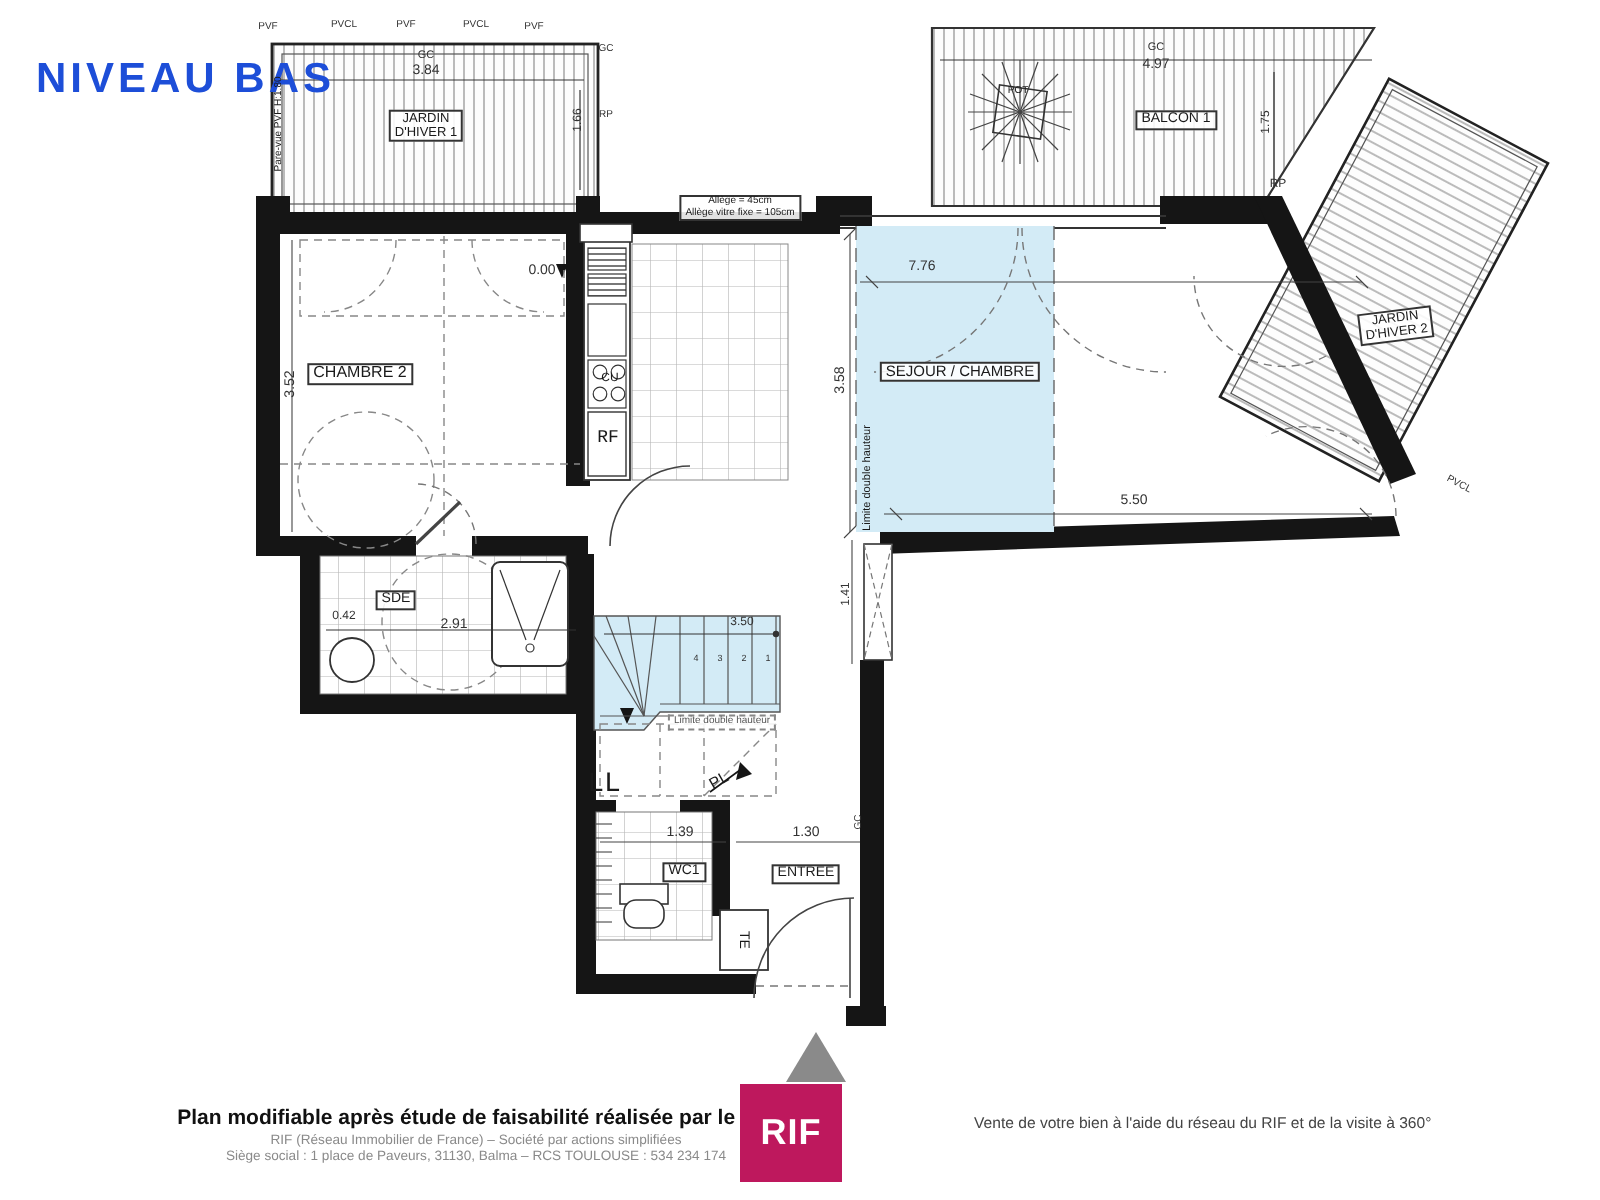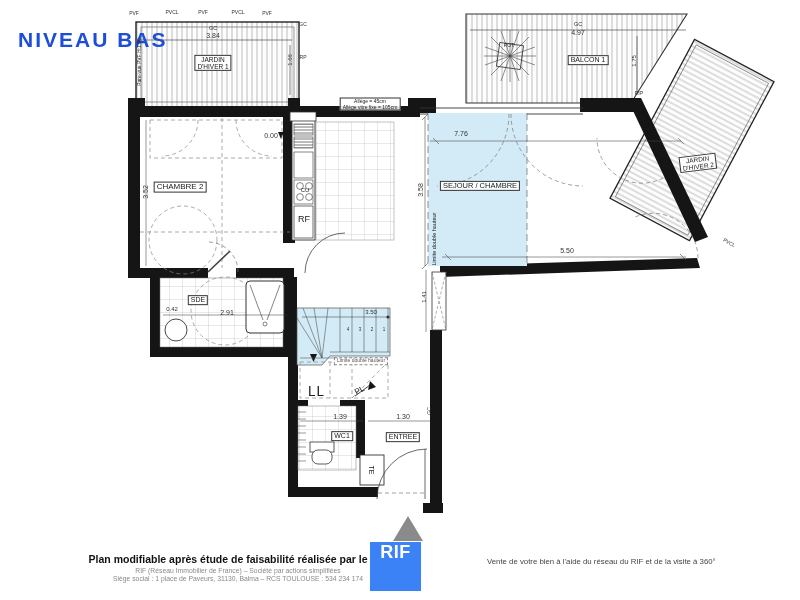--- a/index.html
+++ b/index.html
@@ -9,22 +9,22 @@
   #page-title{position:absolute;left:18px;top:28px;font-size:21px;font-weight:600;
               letter-spacing:2px;color:#1d4ed8;}
   .plan-label{position:absolute;white-space:pre-line;text-align:center;line-height:1.1;
               color:#1a1a1a;transform-origin:center center;}
   .boxed{border:1px solid #333;background:rgba(255,255,255,.88);padding:0 2px;}
   .dashedbox{border:1px dashed #888;background:rgba(255,255,255,.9);padding:0 2px;color:#555;}
   .dimtxt{color:#333;}
   #footer-left{position:absolute;left:58px;top:553px;width:360px;text-align:center;}
   #footer-left .bold{font-size:10.5px;font-weight:bold;color:#111;}
   #footer-left .sub{font-size:6.8px;color:#8a8a8a;line-height:1.25;margin-top:2px;}
-  #rif-logo{position:absolute;left:370px;top:542px;width:51px;height:49px;background:#3b82f6;
-            display:flex;justify-content:center;}
+  #rif-logo{position:absolute;left:370px;top:542px;width:51px;height:49px;background:#be185d;
+            display:flex;align-items:center;justify-content:center;}
   #rif-logo span{color:#fff;font-weight:bold;font-size:18px;letter-spacing:.5px;}
   #footer-right{position:absolute;left:487px;top:556px;width:300px;font-size:7.8px;
                 color:#444;line-height:1.45;}
 </style>
 </head>
 <body>
 
 <div id="stage">
 
   <svg id="plan-svg" width="800" height="600" viewBox="0 0 800 600">
@@ -249,23 +249,23 @@
       <div class="plan-label boxed" style="left: 213px; top: 63px; font-size: 6.5px; transform: translate(-50%, -50%) rotate(0deg);">JARDIN
 D'HIVER 1</div>
       <div class="plan-label boxed" style="left: 588px; top: 60px; font-size: 7px; transform: translate(-50%, -50%) rotate(0deg);">BALCON 1</div>
       <div class="plan-label boxed" style="left: 698px; top: 163px; font-size: 6.5px; transform: translate(-50%, -50%) rotate(-7deg);">JARDIN
 D'HIVER 2</div>
       <div class="plan-label boxed" style="left: 180px; top: 187px; font-size: 8px; transform: translate(-50%, -50%) rotate(0deg);">CHAMBRE 2</div>
       <div class="plan-label boxed" style="left: 480px; top: 186px; font-size: 7.5px; transform: translate(-50%, -50%) rotate(0deg);">SEJOUR / CHAMBRE</div>
       <div class="plan-label boxed" style="left: 198px; top: 300px; font-size: 7px; transform: translate(-50%, -50%) rotate(0deg);">SDE</div>
       <div class="plan-label boxed" style="left: 342px; top: 436px; font-size: 7px; transform: translate(-50%, -50%) rotate(0deg);">WC1</div>
       <div class="plan-label boxed" style="left: 403px; top: 437px; font-size: 7px; transform: translate(-50%, -50%) rotate(0deg);">ENTREE</div>
-      <div class="plan-label" style="left: 304px; top: 220px; font-size: 9px; transform: translate(-50%, -50%) rotate(0deg);">RF</div>
+      <div class="plan-label" style="left: 304px; top: 220px; font-size: 9px; transform: translate(-50%, -50%) rotate(0deg); font-family: Liberation Mono, monospace;">RF</div>
       <div class="plan-label" style="left: 305px; top: 190px; font-size: 6px; transform: translate(-50%, -50%) rotate(0deg);">CU</div>
-      <div class="plan-label" style="left: 316px; top: 393px; font-size: 14px; transform: translate(-50%, -50%) rotate(0deg); font-family: Liberation Mono, monospace;">LL</div>
+      <div class="plan-label" style="left: 302px; top: 393px; font-size: 14px; transform: translate(-50%, -50%) rotate(0deg); font-family: Liberation Mono, monospace;">LL</div>
       <div class="plan-label" style="left: 360px; top: 391px; font-size: 8px; transform: translate(-50%, -50%) rotate(-30deg);">PL</div>
       <div class="plan-label" style="left: 371px; top: 470px; font-size: 7px; transform: translate(-50%, -50%) rotate(90deg);">TE</div>
       <div class="plan-label" style="left: 509px; top: 46px; font-size: 5px; transform: translate(-50%, -50%) rotate(0deg);">POT</div>
       <div class="plan-label dimtxt" style="left: 271px; top: 136px; font-size: 7px; transform: translate(-50%, -50%) rotate(0deg);">0.00</div>
       <div class="plan-label boxed" style="left: 370px; top: 104px; font-size: 5px; transform: translate(-50%, -50%) rotate(0deg);">Allège = 45cm
 Allège vitre fixe = 105cm</div>
       <div class="plan-label" style="left: 434px; top: 239px; font-size: 5.5px; transform: translate(-50%, -50%) rotate(-90deg);">Limite double hauteur</div>
       <div class="plan-label dashedbox" style="left: 361px; top: 361px; font-size: 5px; transform: translate(-50%, -50%) rotate(0deg);">Limite double hauteur</div>
       <div class="plan-label" style="left: 140px; top: 62px; font-size: 5px; transform: translate(-50%, -50%) rotate(-90deg);">Pare-vue PVF H:1.80</div>
       <div class="plan-label dimtxt" style="left: 213px; top: 28px; font-size: 5.5px; transform: translate(-50%, -50%) rotate(0deg);">GC</div>

